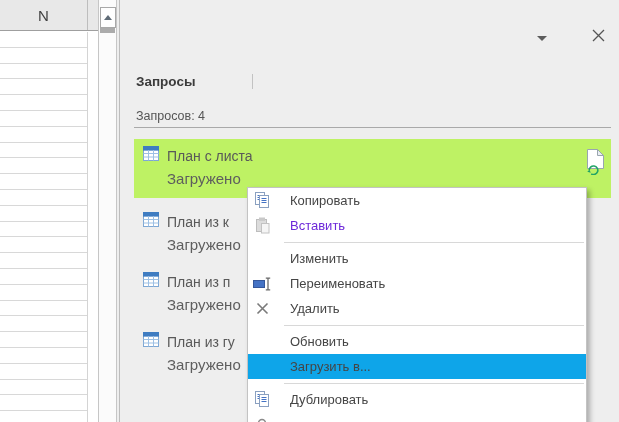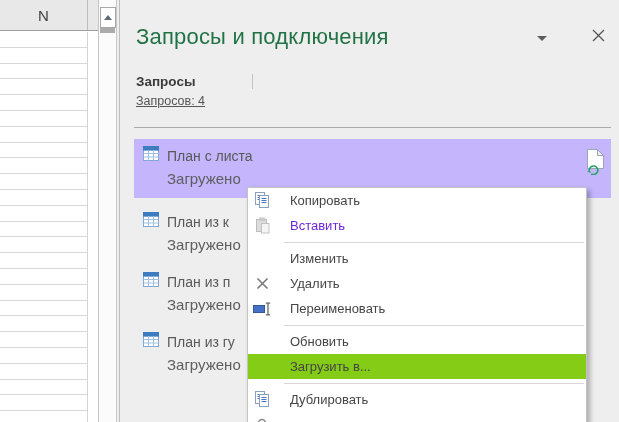--- a/index.html
+++ b/index.html
@@ -24,37 +24,37 @@
   .scroll-thumb { position:absolute; left:1px; top:28px; width:15px; height:5px; background:#ababab; }
   
   .pane { position:absolute; left:119px; top:0; width:500px; height:422px; background:#eeeeee; border-left:1px solid #bdbdbd; box-sizing:border-box; }
   .pane-title { position:absolute; left:16px; top:24px; font-size:22px; font-weight:300; color:#217346; letter-spacing:.2px; white-space:nowrap; }
   .pane-opts { position:absolute; left:409px; top:30px; width:26px; height:16px; display:flex; align-items:center; justify-content:center; cursor:default; }
   .chev { width:0; height:0; border-left:5px solid transparent; border-right:5px solid transparent; border-top:5px solid #5c5c5c; }
   .pane-close { position:absolute; left:467px; top:26px; width:22px; height:22px; display:flex; align-items:center; justify-content:center; }
   .tabs { position:absolute; left:16px; top:74px; display:flex; align-items:center; font-size:13.5px; color:#454545;gap:48px; }
   .tab-q { font-weight:bold; color:#3b3b3b; }
   .tab-div { width:1px; height:15px; background:#c2c2c2; margin:0 11px 0 9px; }
-  .count { position:absolute; left:16px; top:94px; font-size:12.5px; color:#555;text-decoration:underline; }
+  .count { position:absolute; left:16px; top:109px; font-size:12.5px; color:#555; }
   .hsep { position:absolute; left:14px; top:127px; width:477px; height:1px; background:#a9a9a9; }
   
   .q-row { position:absolute; left:14px; width:477px; box-sizing:border-box; }
-  .q-row.selected { background:#c4b5fd; }
+  .q-row.selected { background:#bef264; }
   .q-main { display:flex; align-items:center; padding:7px 0 0 9px; }
   .q-name { margin-left:8px; font-size:14px; color:#595959; white-space:nowrap; }
   .q-sub { margin:5px 0 0 33px; font-size:15px; color:#5e5e5e; white-space:nowrap; }
   .doc-icon { position:absolute; right:5px; top:9px; }
   
   .context-menu { position:absolute; left:247px; top:187px; width:340px; box-sizing:border-box; background:#ffffff;
                   border:1px solid #c3c3c3; box-shadow:3px 3px 5px rgba(0,0,0,0.28); padding-bottom:14px; }
   .mi { height:25px; display:flex; align-items:center; padding-left:4px; font-size:13px; color:#454545; }
   .mi-icon { width:20px; height:18px; display:flex; align-items:center; justify-content:center; flex:none; }
   .mi-label { margin-left:18px; white-space:nowrap; }
   .mi.disabled .mi-label { color:#6d28d9; }
-  .mi.hovered { background:#84cc16; }
+  .mi.hovered { background:#0ea5e9; }
   .mi.partial { height:40px; align-items:flex-start; padding-top:4px; }
   .msep { height:8px; display:flex; align-items:center; }
   .msep i { display:block; height:1px; background:#d8d8d8; margin-left:36px; margin-right:2px; flex:1; }
 </style>
 </head>
 <body>
 
 <div class="app">
 
   <div class="sheet">
@@ -65,21 +65,20 @@
   </div>
 
   <div class="vscroll">
     <div class="scroll-btn">
       <div class="tri-up"></div>
     </div>
     <div class="scroll-thumb"></div>
   </div>
 
   <div class="pane">
-    <div class="pane-title">Запросы и подключения</div>
     <div class="pane-opts">
       <div class="chev"></div>
     </div>
     <div class="pane-close">
       <span>
         <svg width="13" height="13" viewBox="0 0 13 13">
             <path d="M1 1 L12 12 M12 1 L1 12" stroke="#555" stroke-width="1.3" fill="none"></path>
           </svg>
       </span>
     </div>
@@ -186,35 +185,35 @@
         <i></i>
       </div>
 
     <div class="mi">
       <span class="mi-icon"></span>
       <span class="mi-label">Изменить</span>
     </div>
 
     <div class="mi">
       <span class="mi-icon">
-        <svg width="13" height="13" viewBox="0 0 13 13">
-            <path d="M1.5 1.5 L11.5 11.5 M11.5 1.5 L1.5 11.5" stroke="#7a7a7a" stroke-width="1.6" fill="none"></path>
-          </svg>
-      </span>
-      <span class="mi-label">Удалить</span>
-    </div>
-
-    <div class="mi">
-      <span class="mi-icon">
         <svg width="19" height="14" viewBox="0 0 19 14">
           <rect x="0.5" y="3.5" width="11" height="7" fill="#4472c4" stroke="#35579a"></rect>
           <path d="M15 1.2 v11.6 M12.8 1.2 h4.4 M12.8 12.8 h4.4" stroke="#6a6a6a" stroke-width="1.3" fill="none"></path>
         </svg>
       </span>
       <span class="mi-label">Переименовать</span>
+    </div>
+
+    <div class="mi">
+      <span class="mi-icon">
+        <svg width="13" height="13" viewBox="0 0 13 13">
+            <path d="M1.5 1.5 L11.5 11.5 M11.5 1.5 L1.5 11.5" stroke="#7a7a7a" stroke-width="1.6" fill="none"></path>
+          </svg>
+      </span>
+      <span class="mi-label">Удалить</span>
     </div>
 
     <div class="msep">
         <i></i>
       </div>
 
     <div class="mi">
       <span class="mi-icon"></span>
       <span class="mi-label">Обновить</span>
     </div>

